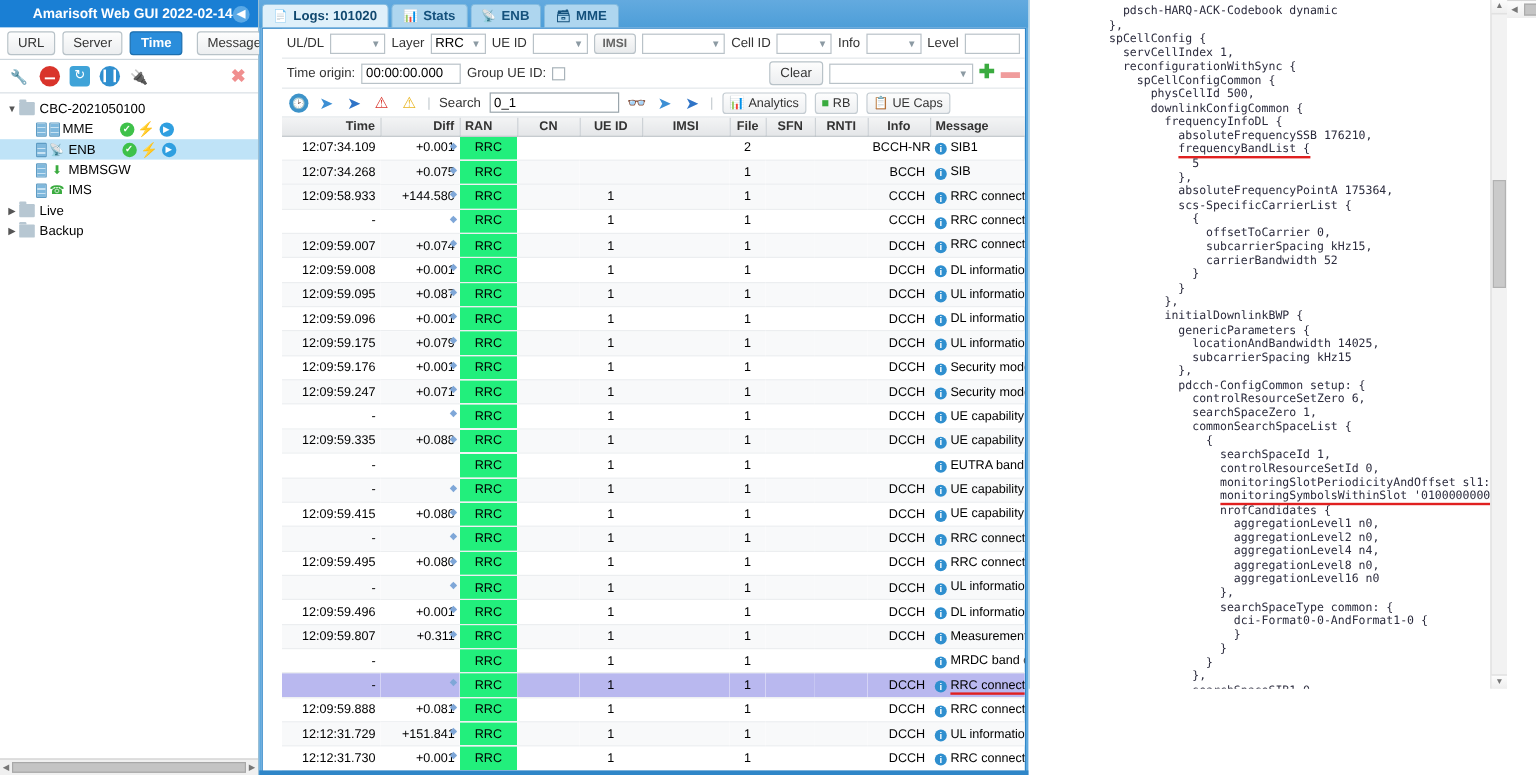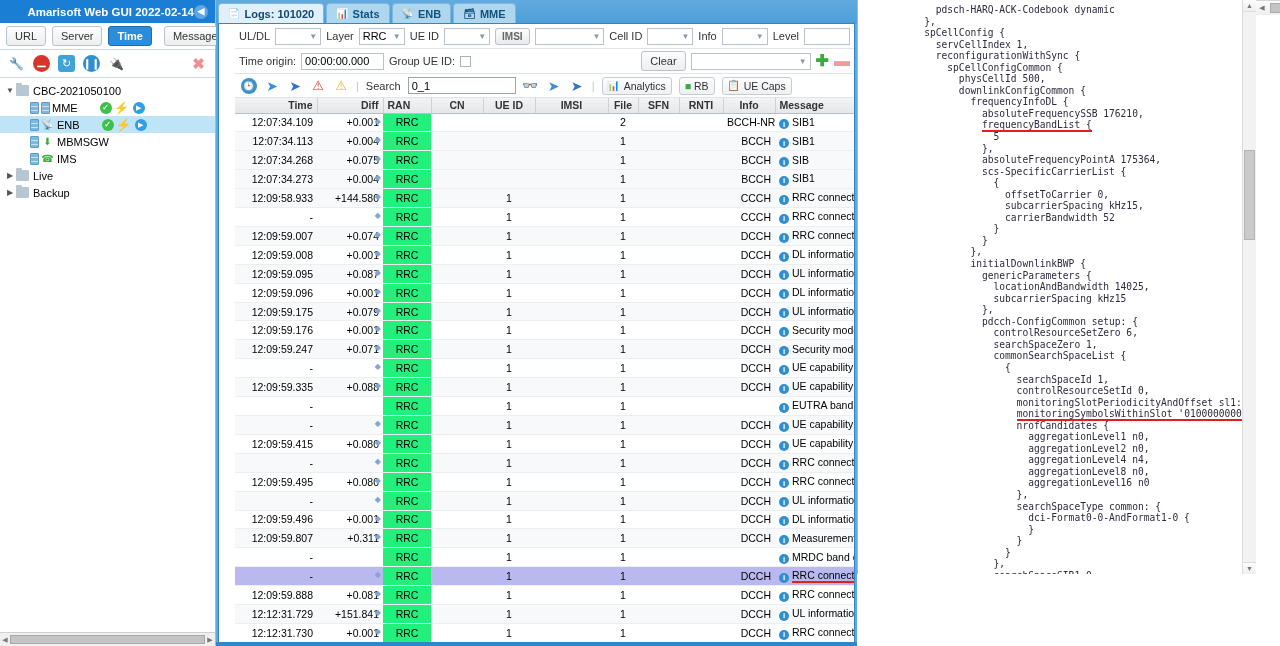--- a/index.html
+++ b/index.html
@@ -502,57 +502,31 @@
                 <td class="c-cn"></td>
                 <td class="c-ueid"></td>
                 <td class="c-imsi"></td>
                 <td class="c-cell">2</td>
                 <td class="c-sfn"></td>
                 <td class="c-rnti"></td>
                 <td class="c-info">BCCH-NR</td>
                 <td class="c-msg"><span class="infoico">i</span><span class="">SIB1</span></td>
               </tr>
               <tr class="alt">
-                <td class="c-time">12:07:34.113</td>
-                <td class="c-diff">+0.004<span class="dmark">◆</span></td>
-                <td class="c-ran">RRC</td>
-                <td class="c-cn"></td>
-                <td class="c-ueid"></td>
-                <td class="c-imsi"></td>
-                <td class="c-cell">1</td>
-                <td class="c-sfn"></td>
-                <td class="c-rnti"></td>
-                <td class="c-info">BCCH</td>
-                <td class="c-msg"><span class="infoico">i</span><span class="">SIB1</span></td>
-              </tr>
-              <tr class="alt">
                 <td class="c-time">12:07:34.268</td>
                 <td class="c-diff">+0.075<span class="dmark">◆</span></td>
                 <td class="c-ran">RRC</td>
                 <td class="c-cn"></td>
                 <td class="c-ueid"></td>
                 <td class="c-imsi"></td>
                 <td class="c-cell">1</td>
                 <td class="c-sfn"></td>
                 <td class="c-rnti"></td>
                 <td class="c-info">BCCH</td>
                 <td class="c-msg"><span class="infoico">i</span><span class="">SIB</span></td>
-              </tr>
-              <tr class="alt">
-                <td class="c-time">12:07:34.273</td>
-                <td class="c-diff">+0.004<span class="dmark">◆</span></td>
-                <td class="c-ran">RRC</td>
-                <td class="c-cn"></td>
-                <td class="c-ueid"></td>
-                <td class="c-imsi"></td>
-                <td class="c-cell">1</td>
-                <td class="c-sfn"></td>
-                <td class="c-rnti"></td>
-                <td class="c-info">BCCH</td>
-                <td class="c-msg"><span class="infoico">i</span><span class="">SIB1</span></td>
               </tr>
               <tr class="alt">
                 <td class="c-time">12:09:58.933</td>
                 <td class="c-diff">+144.580<span class="dmark">◆</span></td>
                 <td class="c-ran">RRC</td>
                 <td class="c-cn"></td>
                 <td class="c-ueid">1</td>
                 <td class="c-imsi"></td>
                 <td class="c-cell">1</td>
                 <td class="c-sfn"></td>

